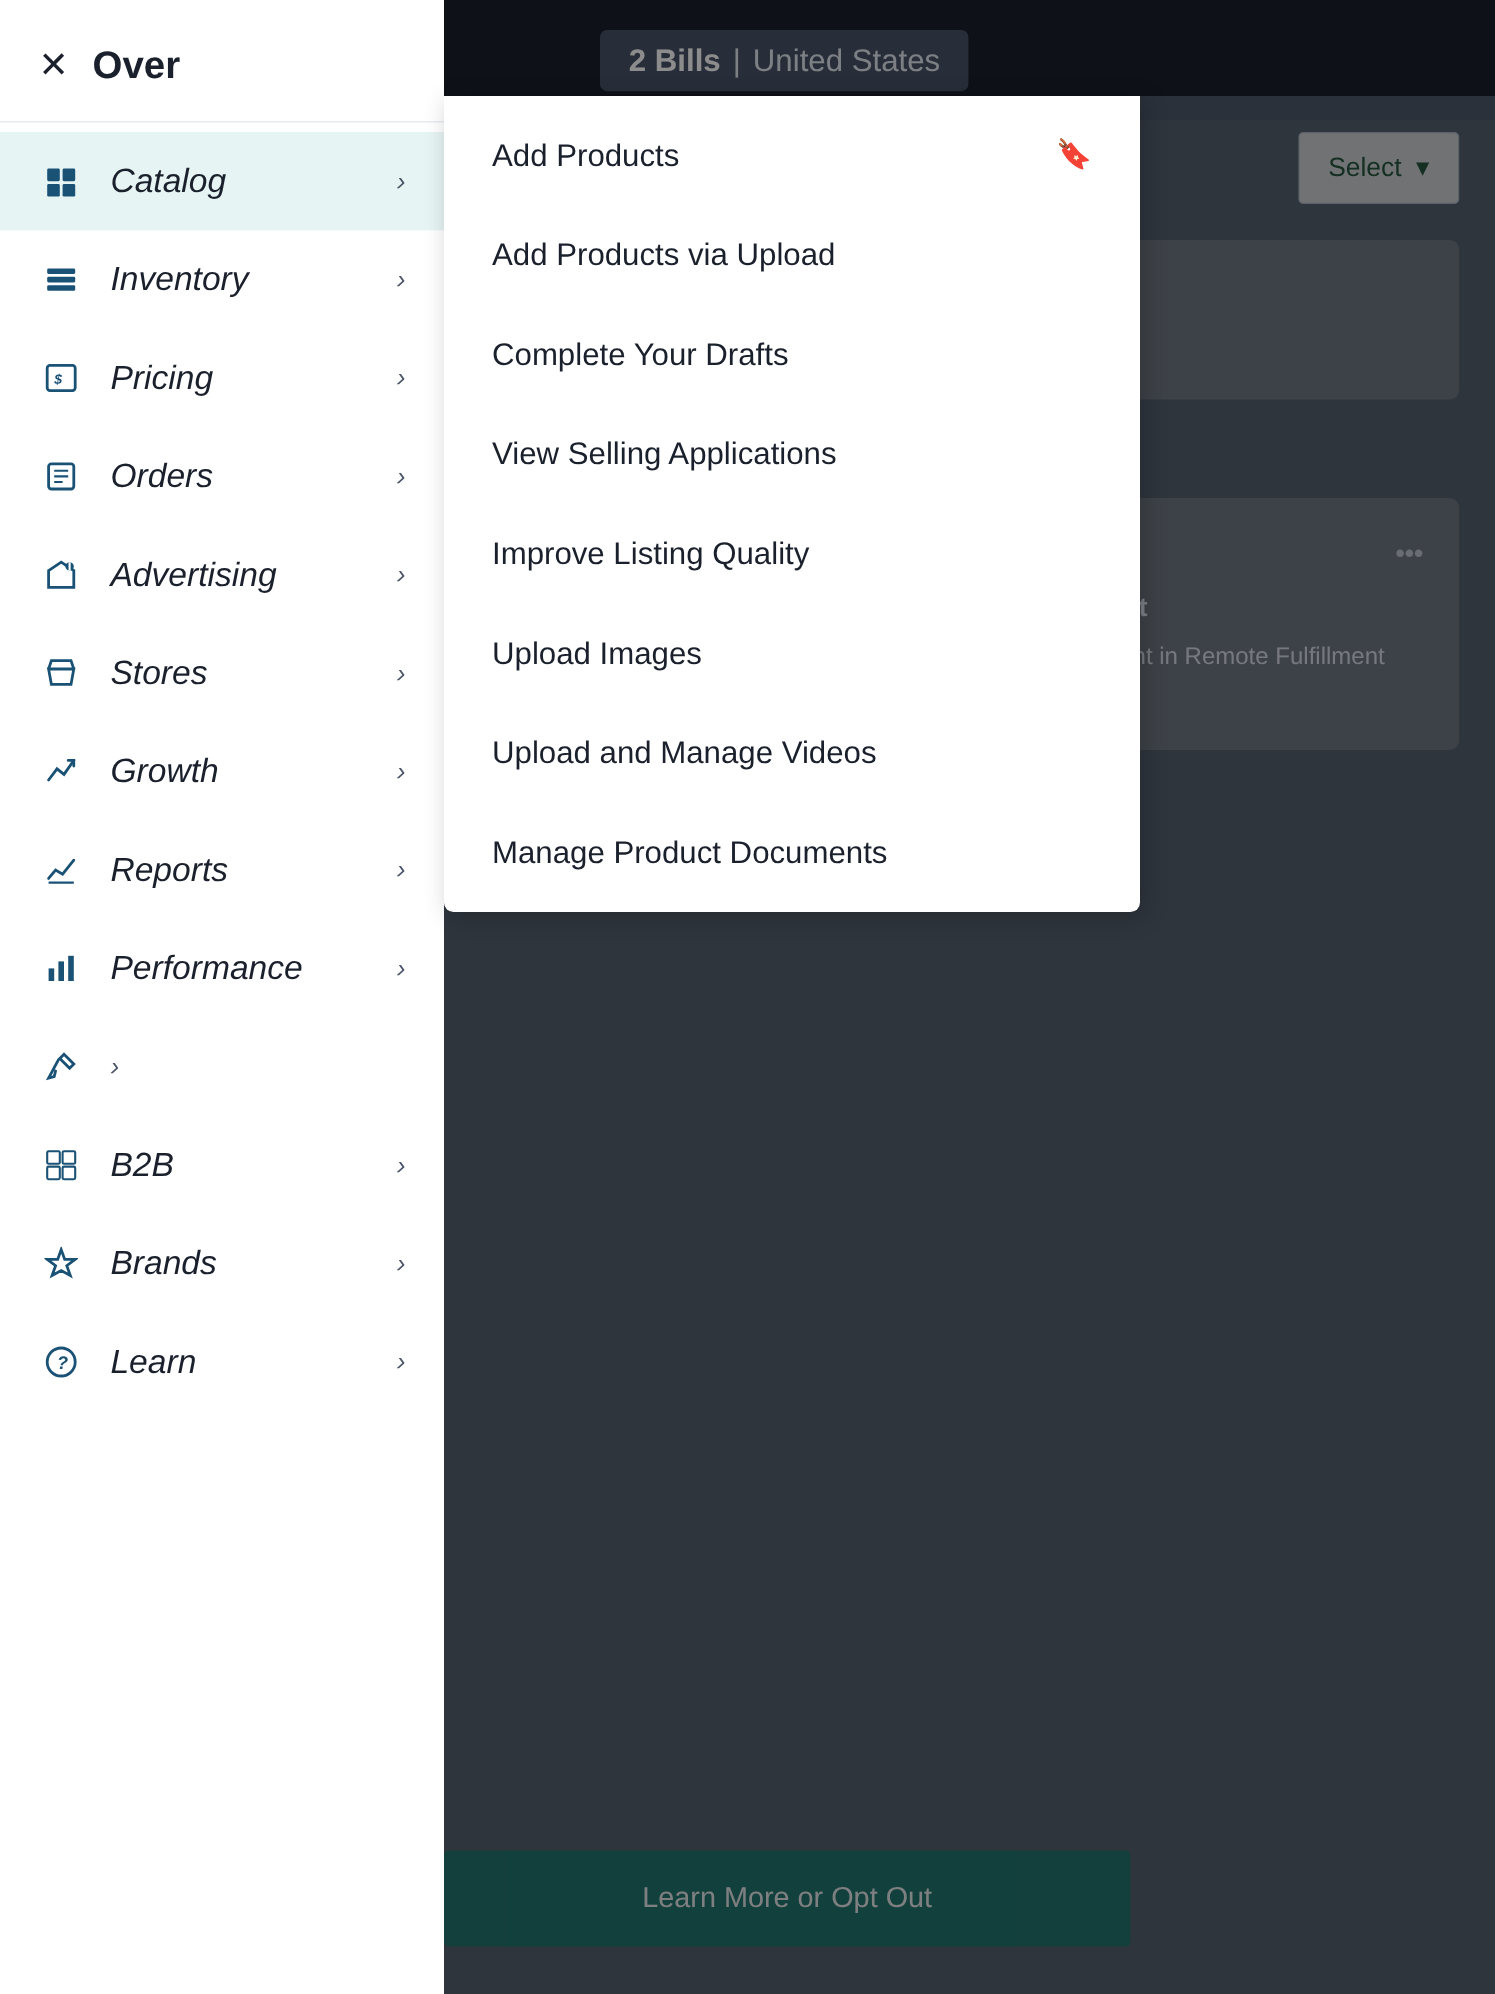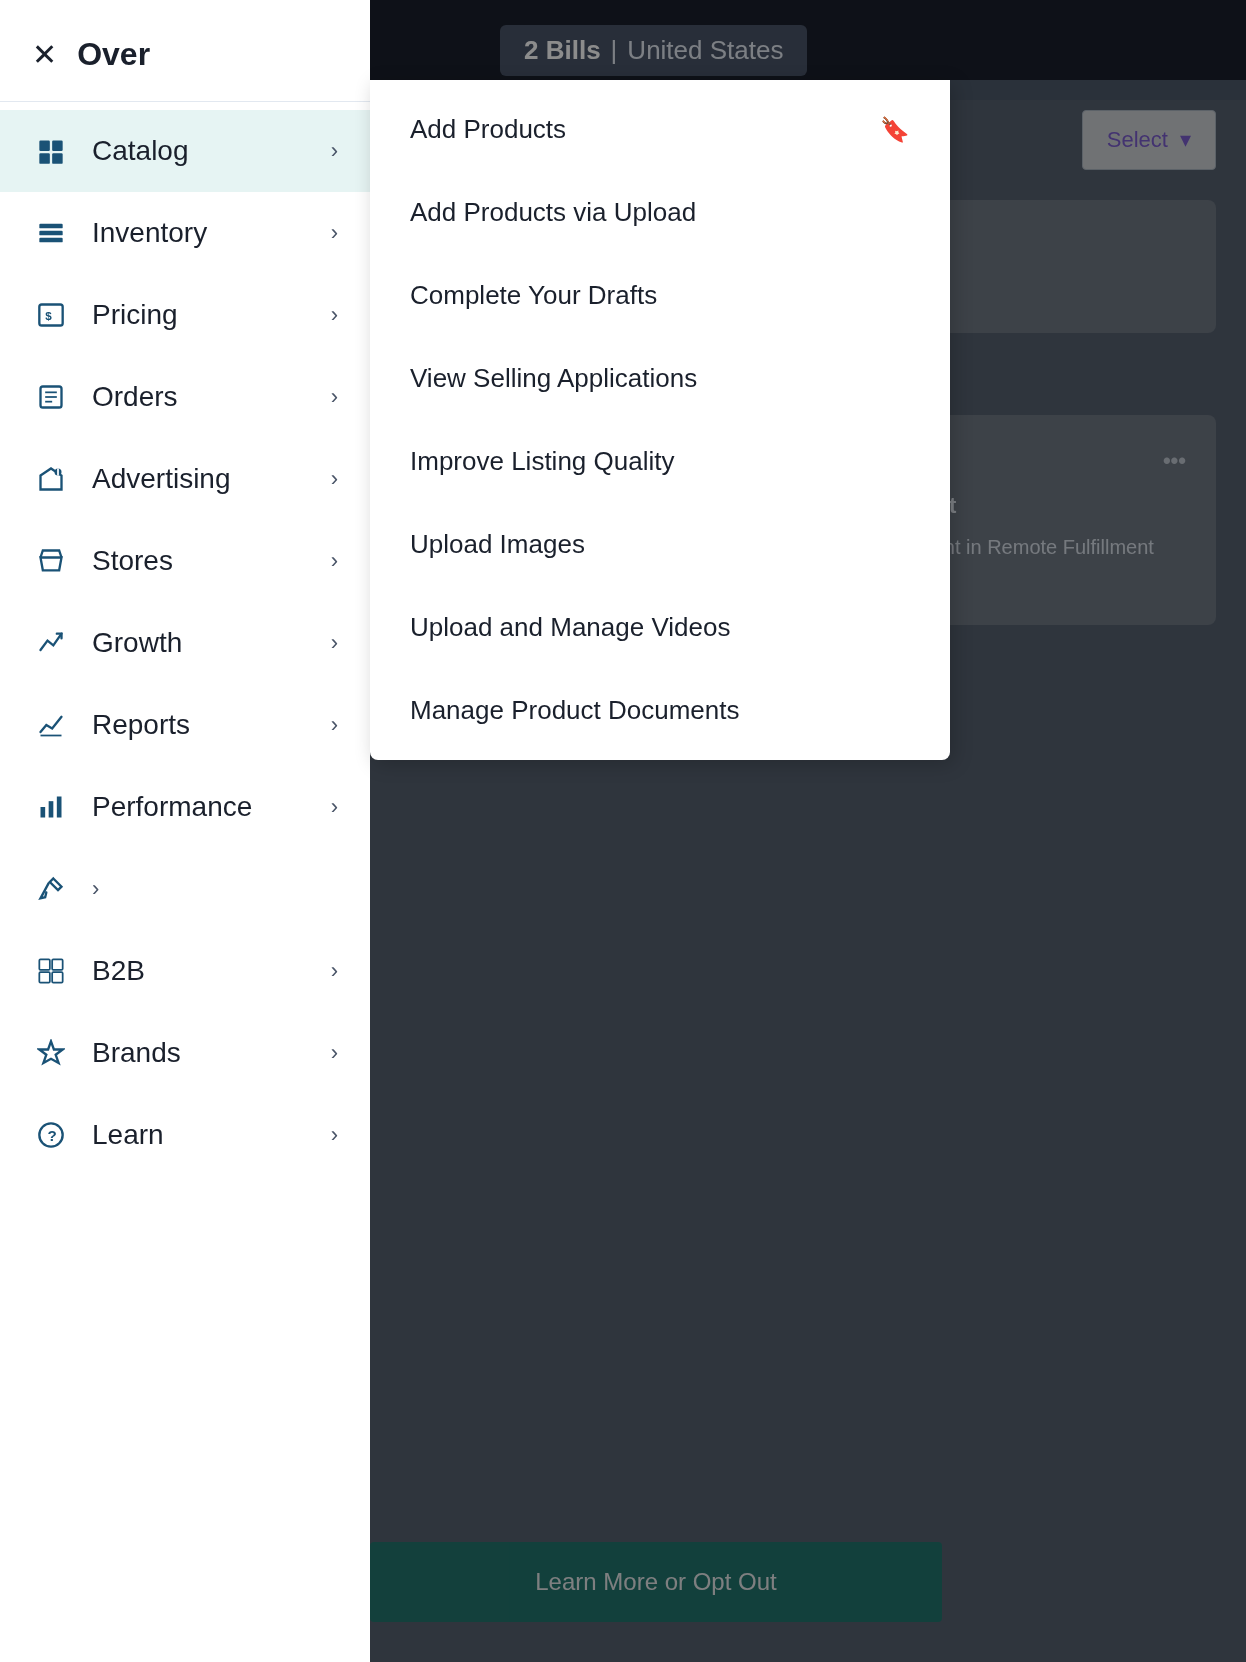--- a/index.html
+++ b/index.html
@@ -102,20 +102,21 @@
     }
 
     .nav-item {
       display: flex;
       align-items: center;
       padding: 22px 32px;
       cursor: pointer;
       transition: background 0.15s;
       gap: 22px;
       position: relative;
+      font-style: italic;
     }
 
     .nav-item.active {
       background: #e6f4f3;
     }
 
     .nav-icon {
       width: 38px;
       height: 38px;
       display: flex;
@@ -187,21 +188,21 @@
       justify-content: flex-end;
       margin-bottom: 30px;
     }
 
     .bg-dropdown {
       background: #fff;
       border: 1px solid #cbd5e0;
       border-radius: 4px;
       padding: 16px 24px;
       font-size: 22px;
-      color: #8b5cf6;
+      color: #14532d;
       display: flex;
       align-items: center;
       gap: 12px;
       opacity: 0.7;
     }
 
     .bg-messages-box {
       background: rgba(255,255,255,0.15);
       border-radius: 8px;
       padding: 24px;

